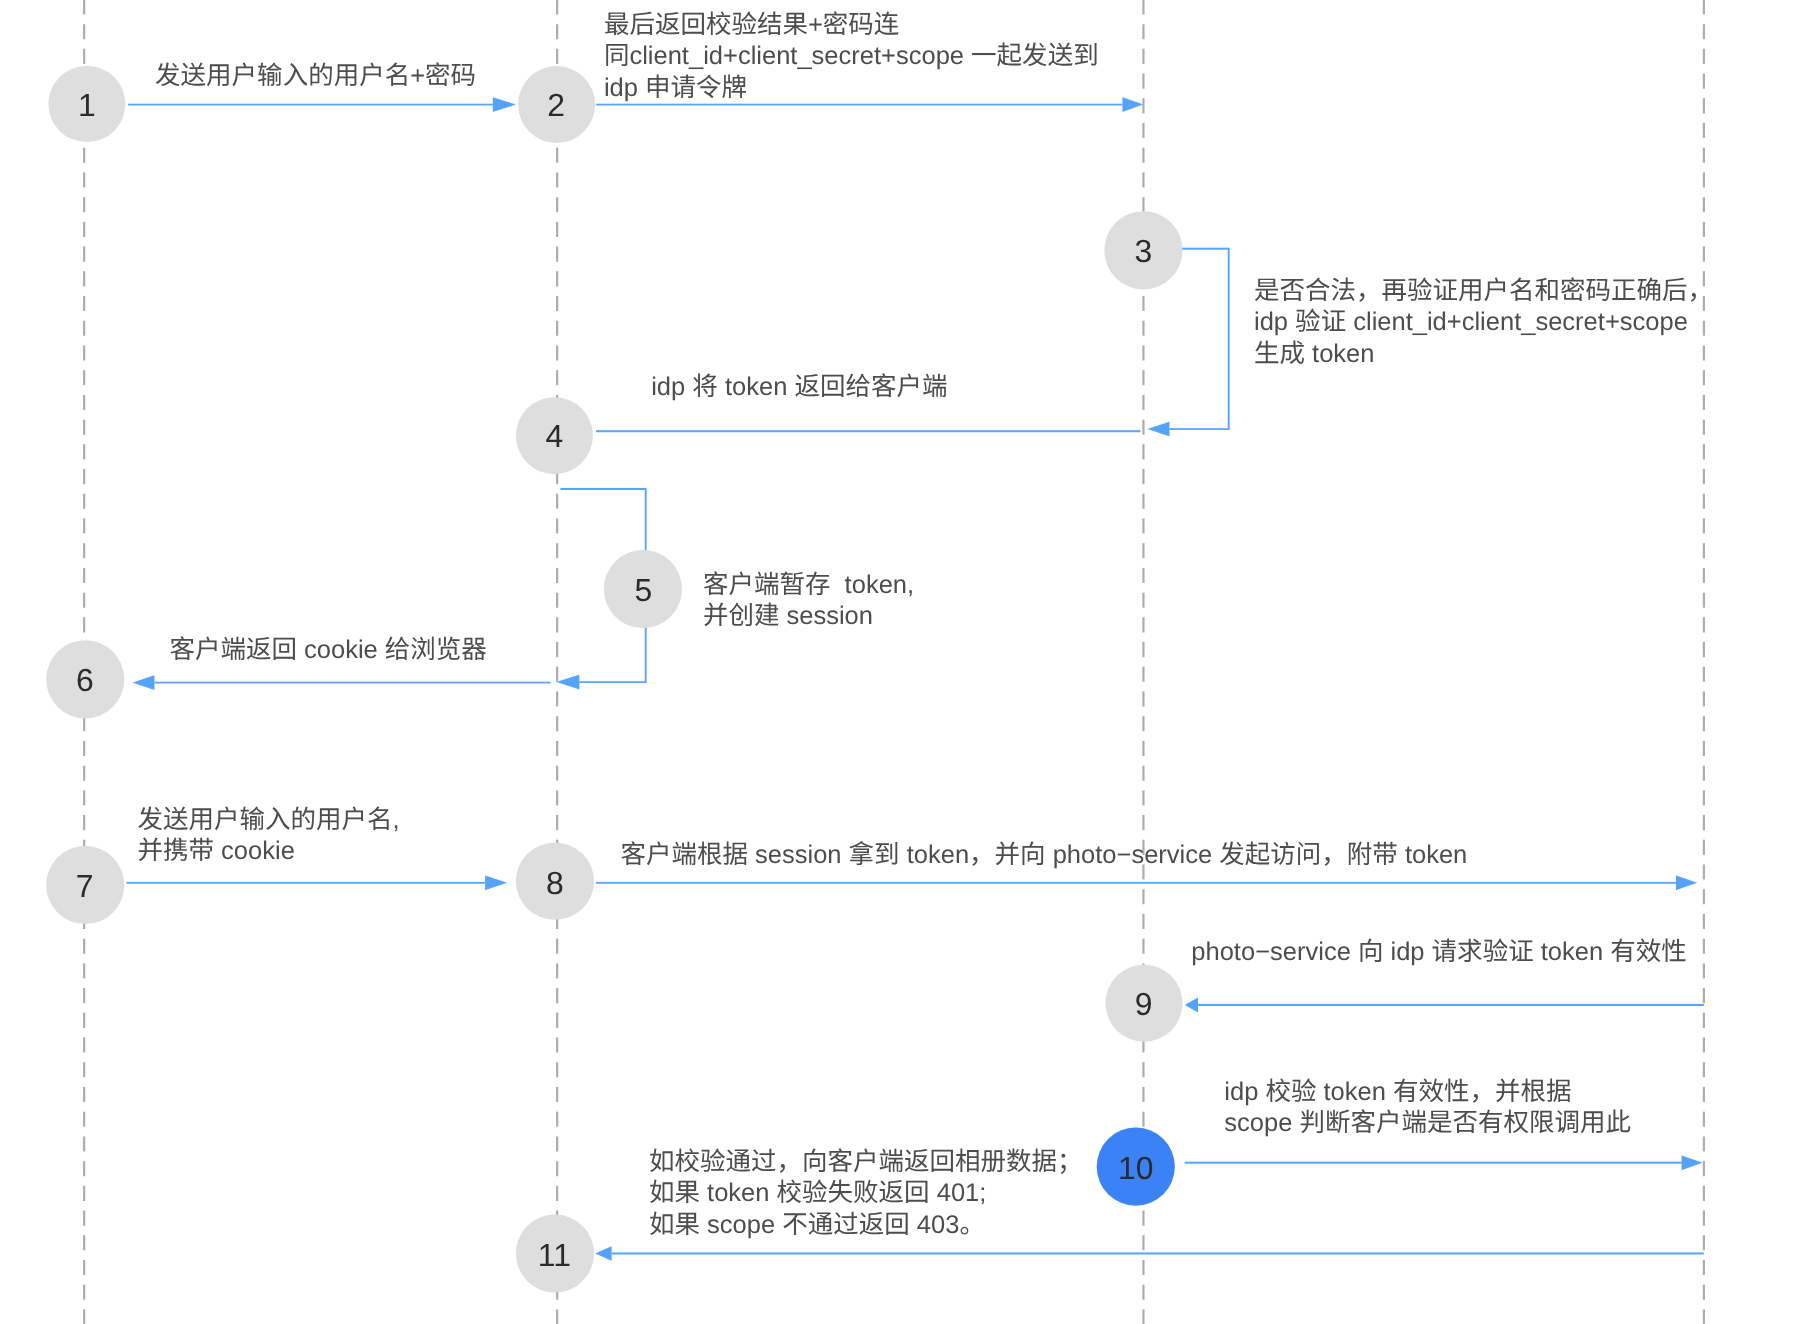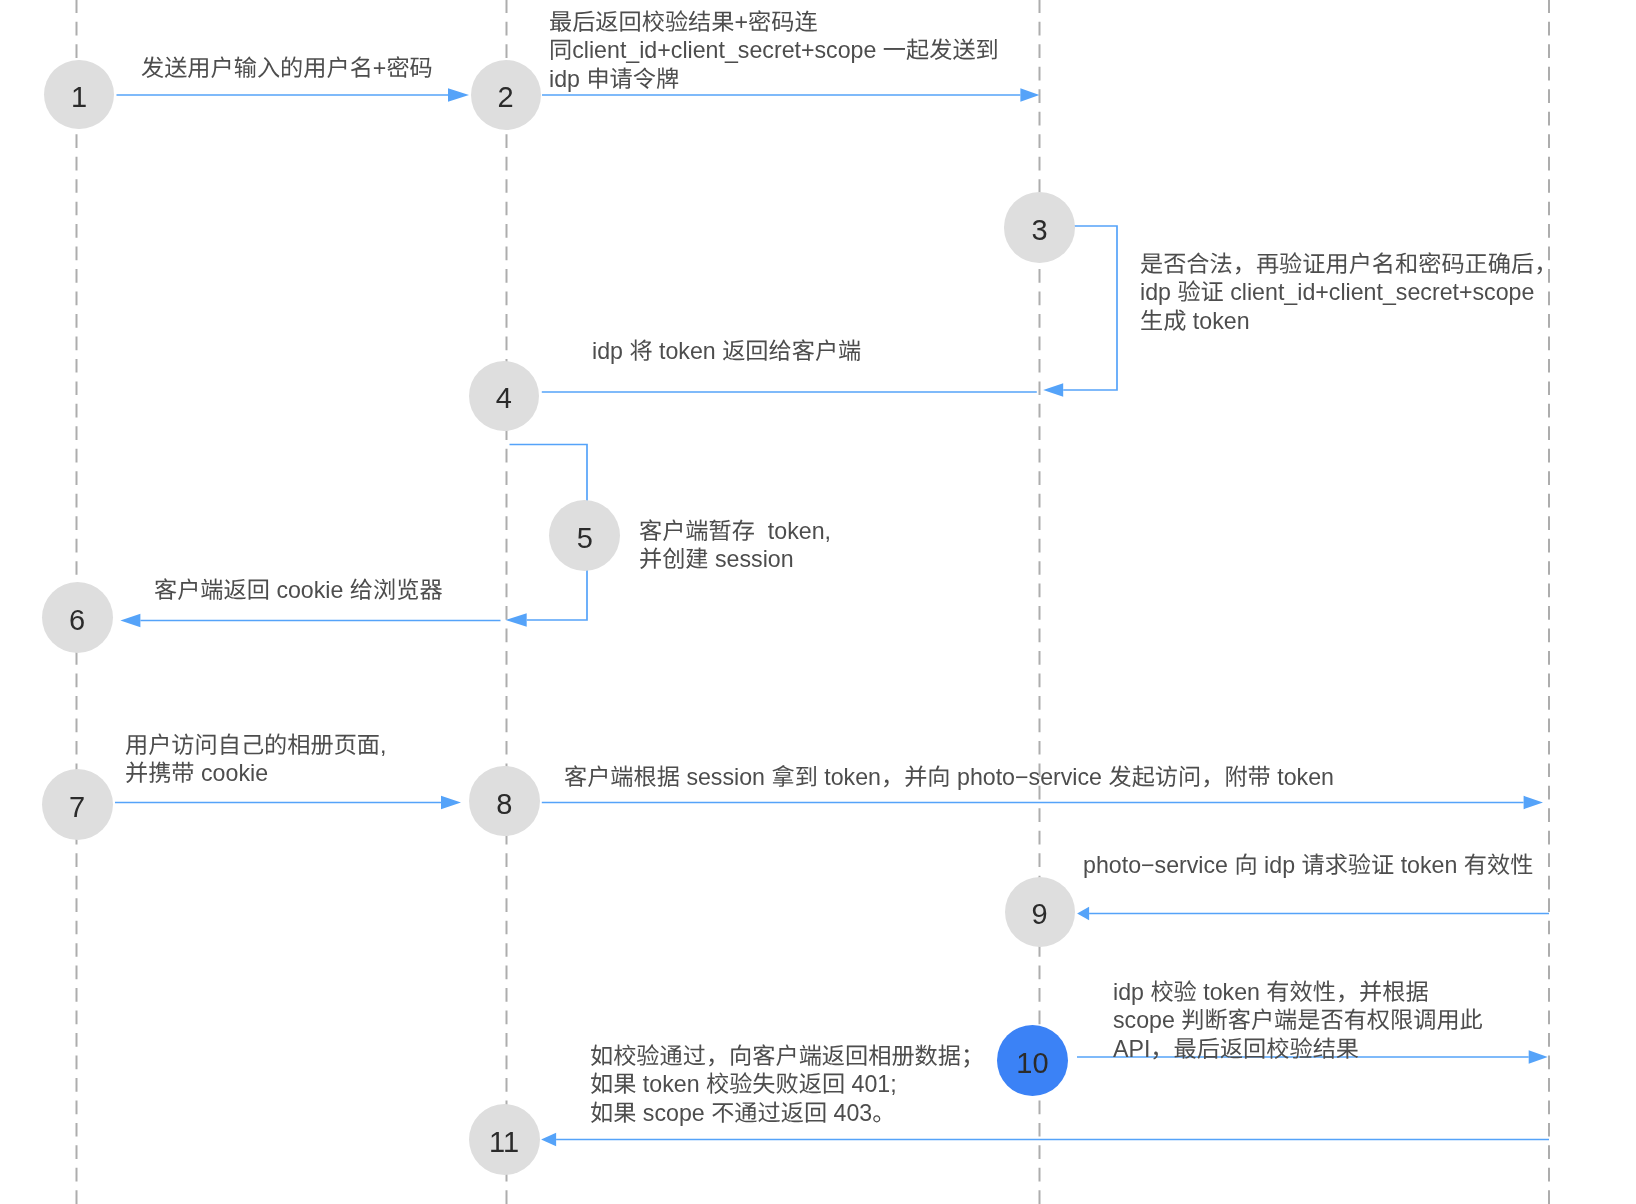--- a/index.html
+++ b/index.html
@@ -85,19 +85,19 @@
         <span style="color: rgb(43, 43, 43);">11</span>
       </div>
     </div>
   <div id="labels-layer">
       <div class="lbl" style="color: rgb(77, 77, 77); left: 141px; top: 54px;"><div>发送用户输入的用户名+密码</div></div>
       <div class="lbl" style="color: rgb(77, 77, 77); left: 549px; top: 8px;"><div>最后返回校验结果+密码连</div><div>同client_id+client_secret+scope 一起发送到</div><div>idp 申请令牌</div></div>
       <div class="lbl" style="color: rgb(77, 77, 77); left: 1140px; top: 250px;"><div>是否合法，再验证用户名和密码正确后，</div><div>idp 验证 client_id+client_secret+scope</div><div>生成 token</div></div>
       <div class="lbl" style="color: rgb(77, 77, 77); left: 592px; top: 337px;"><div>idp 将 token 返回给客户端</div></div>
       <div class="lbl" style="color: rgb(77, 77, 77); left: 639px; top: 517px;"><div>客户端暂存  token,</div><div>并创建 session</div></div>
       <div class="lbl" style="color: rgb(77, 77, 77); left: 154px; top: 576px;"><div>客户端返回 cookie 给浏览器</div></div>
-      <div class="lbl" style="color: rgb(77, 77, 77); left: 125px; top: 731px;"><div>用户访问自己的相册页面,</div><div>并携带 cookie</div></div>
+      <div class="lbl" style="color: rgb(77, 77, 77); left: 125px; top: 731px;"><div>发送用户输入的用户名,</div><div>并携带 cookie</div></div>
       <div class="lbl" style="color: rgb(77, 77, 77); left: 564px; top: 763px;"><div>客户端根据 session 拿到 token，并向 photo−service 发起访问，附带 token</div></div>
       <div class="lbl" style="color: rgb(77, 77, 77); left: 1083px; top: 851px;"><div>photo−service 向 idp 请求验证 token 有效性</div></div>
-      <div class="lbl" style="color: rgb(77, 77, 77); left: 1113px; top: 966px; margin-top: 12px;"><div>idp 校验 token 有效性，并根据</div><div>scope 判断客户端是否有权限调用此</div><div>API，最后返回校验结果</div></div>
+      <div class="lbl" style="color: rgb(77, 77, 77); left: 1113px; top: 966px; margin-top: 12px;"><div>idp 校验 token 有效性，并根据</div><div>scope 判断客户端是否有权限调用此</div></div>
       <div class="lbl" style="color: rgb(77, 77, 77); left: 590px; top: 1042px;"><div>如校验通过，向客户端返回相册数据；</div><div>如果 token 校验失败返回 401;</div><div>如果 scope 不通过返回 403。</div></div>
     </div>
 </div>
 
 </body></html>

